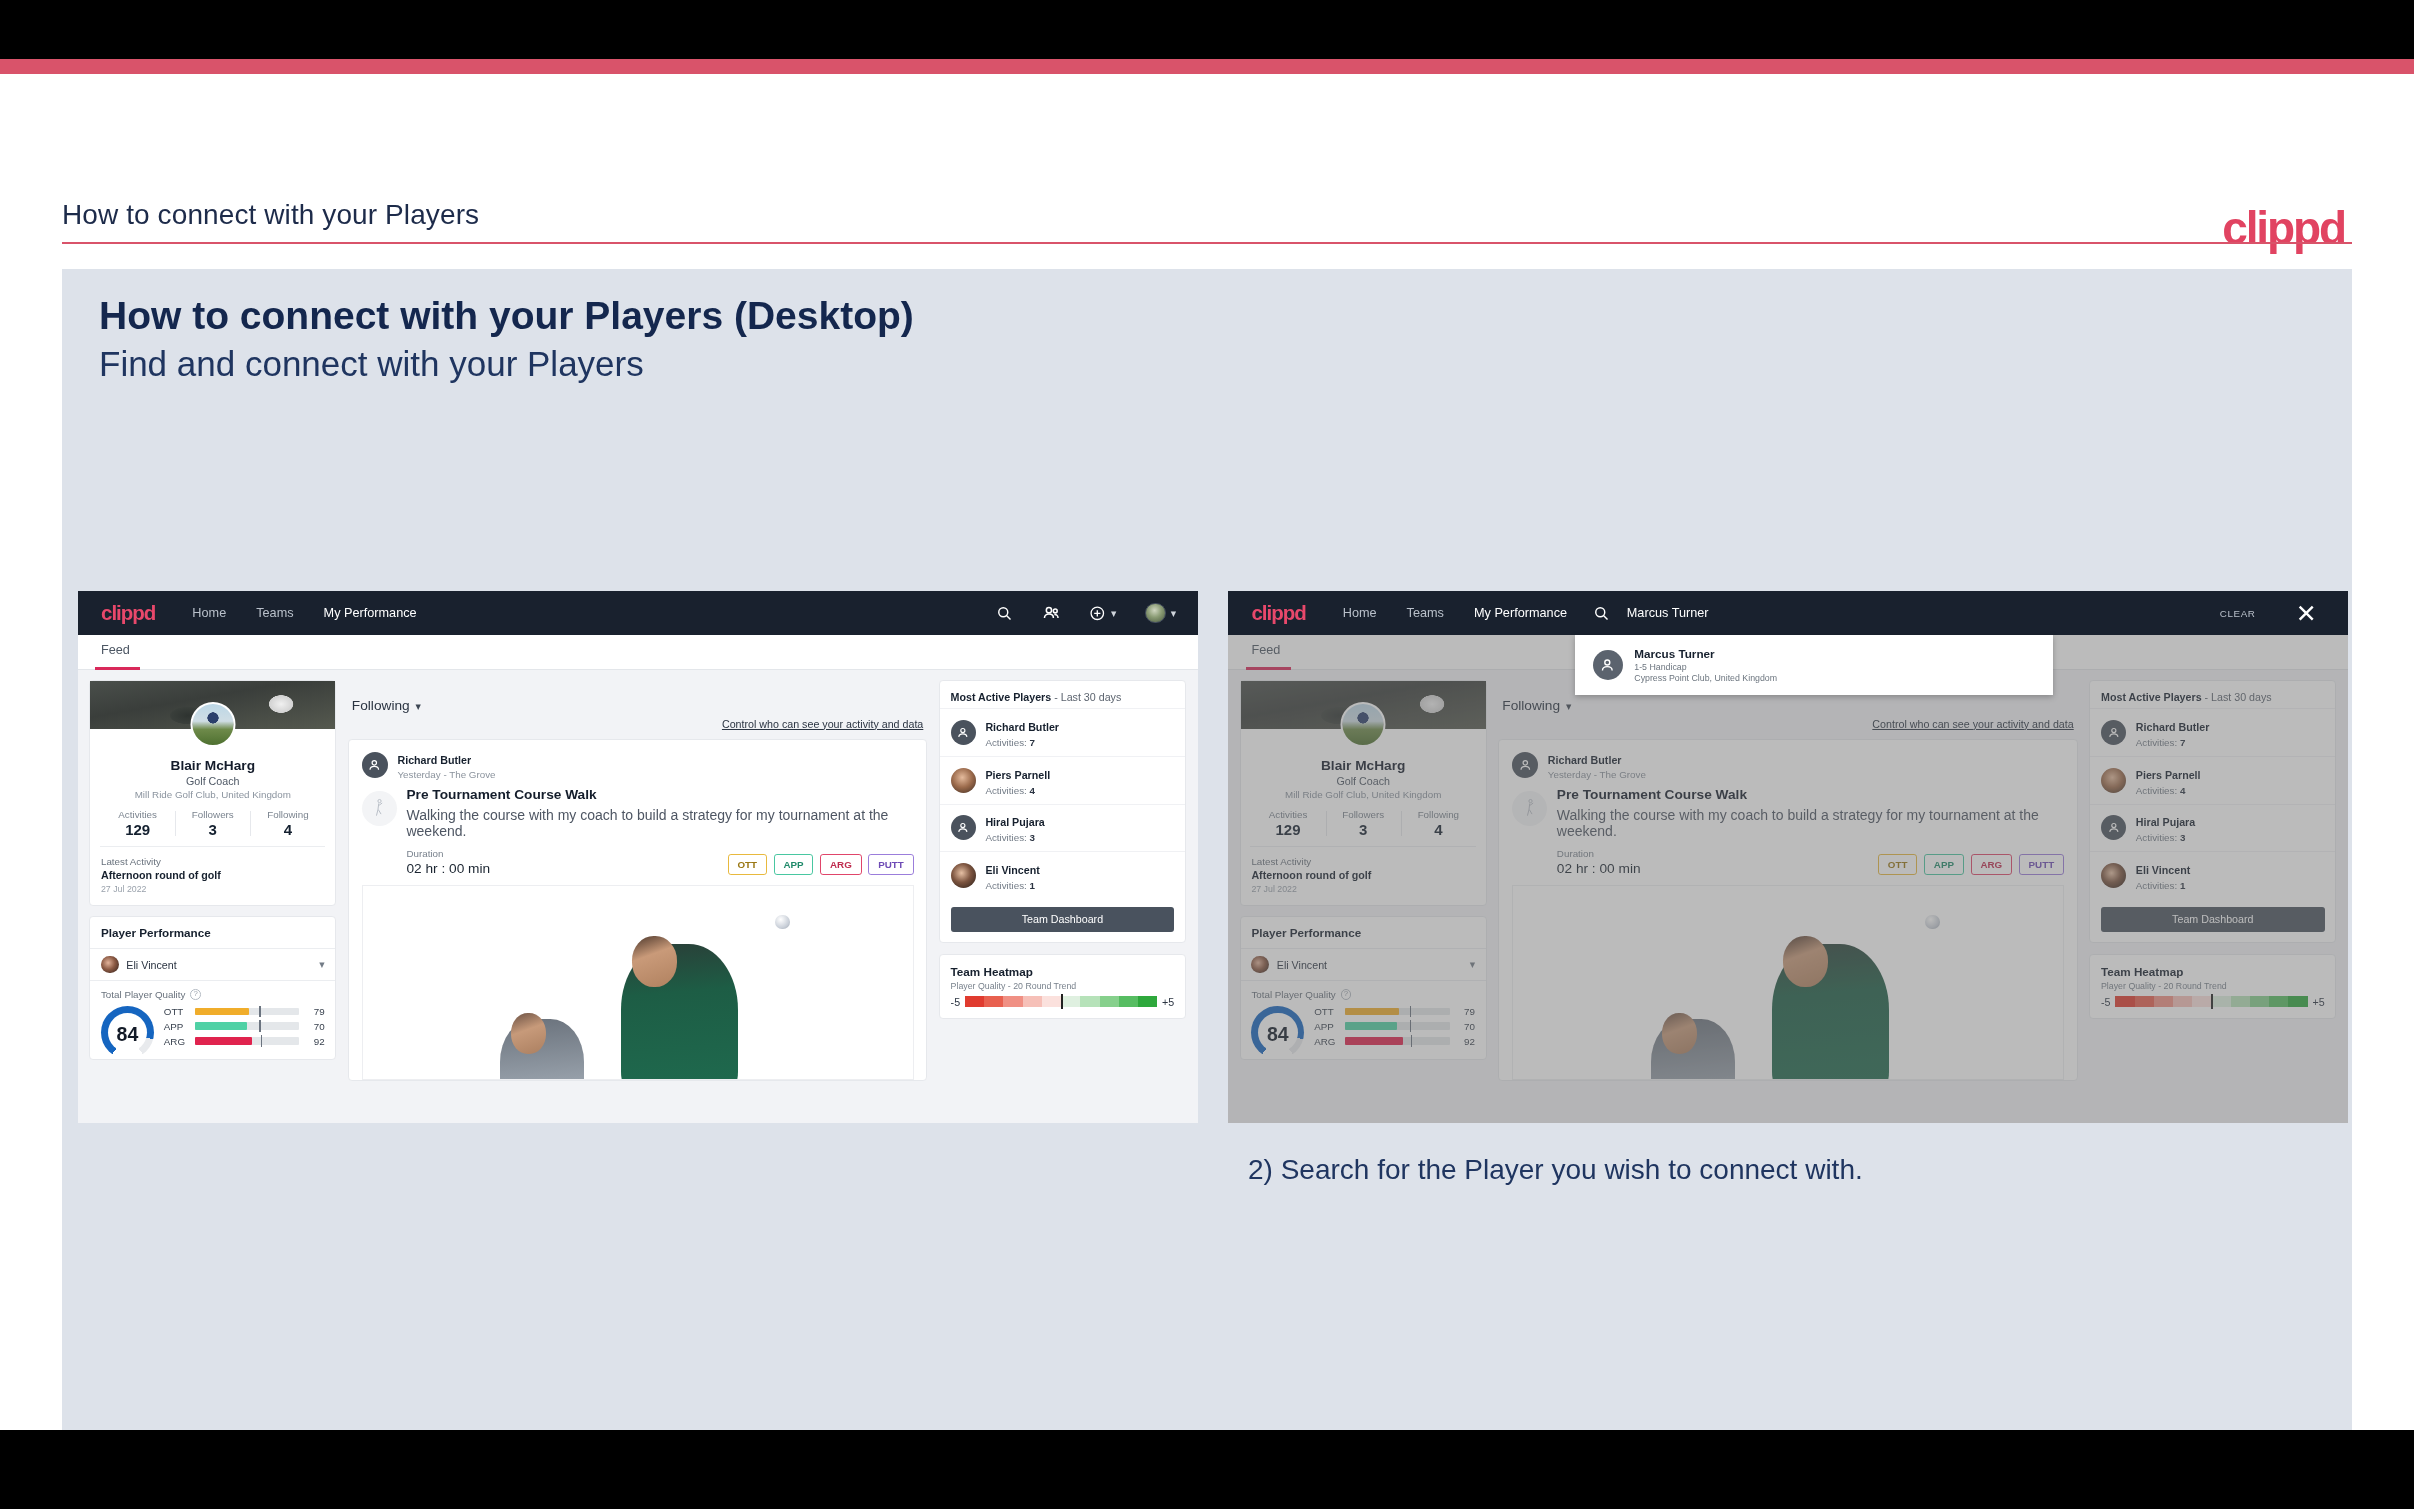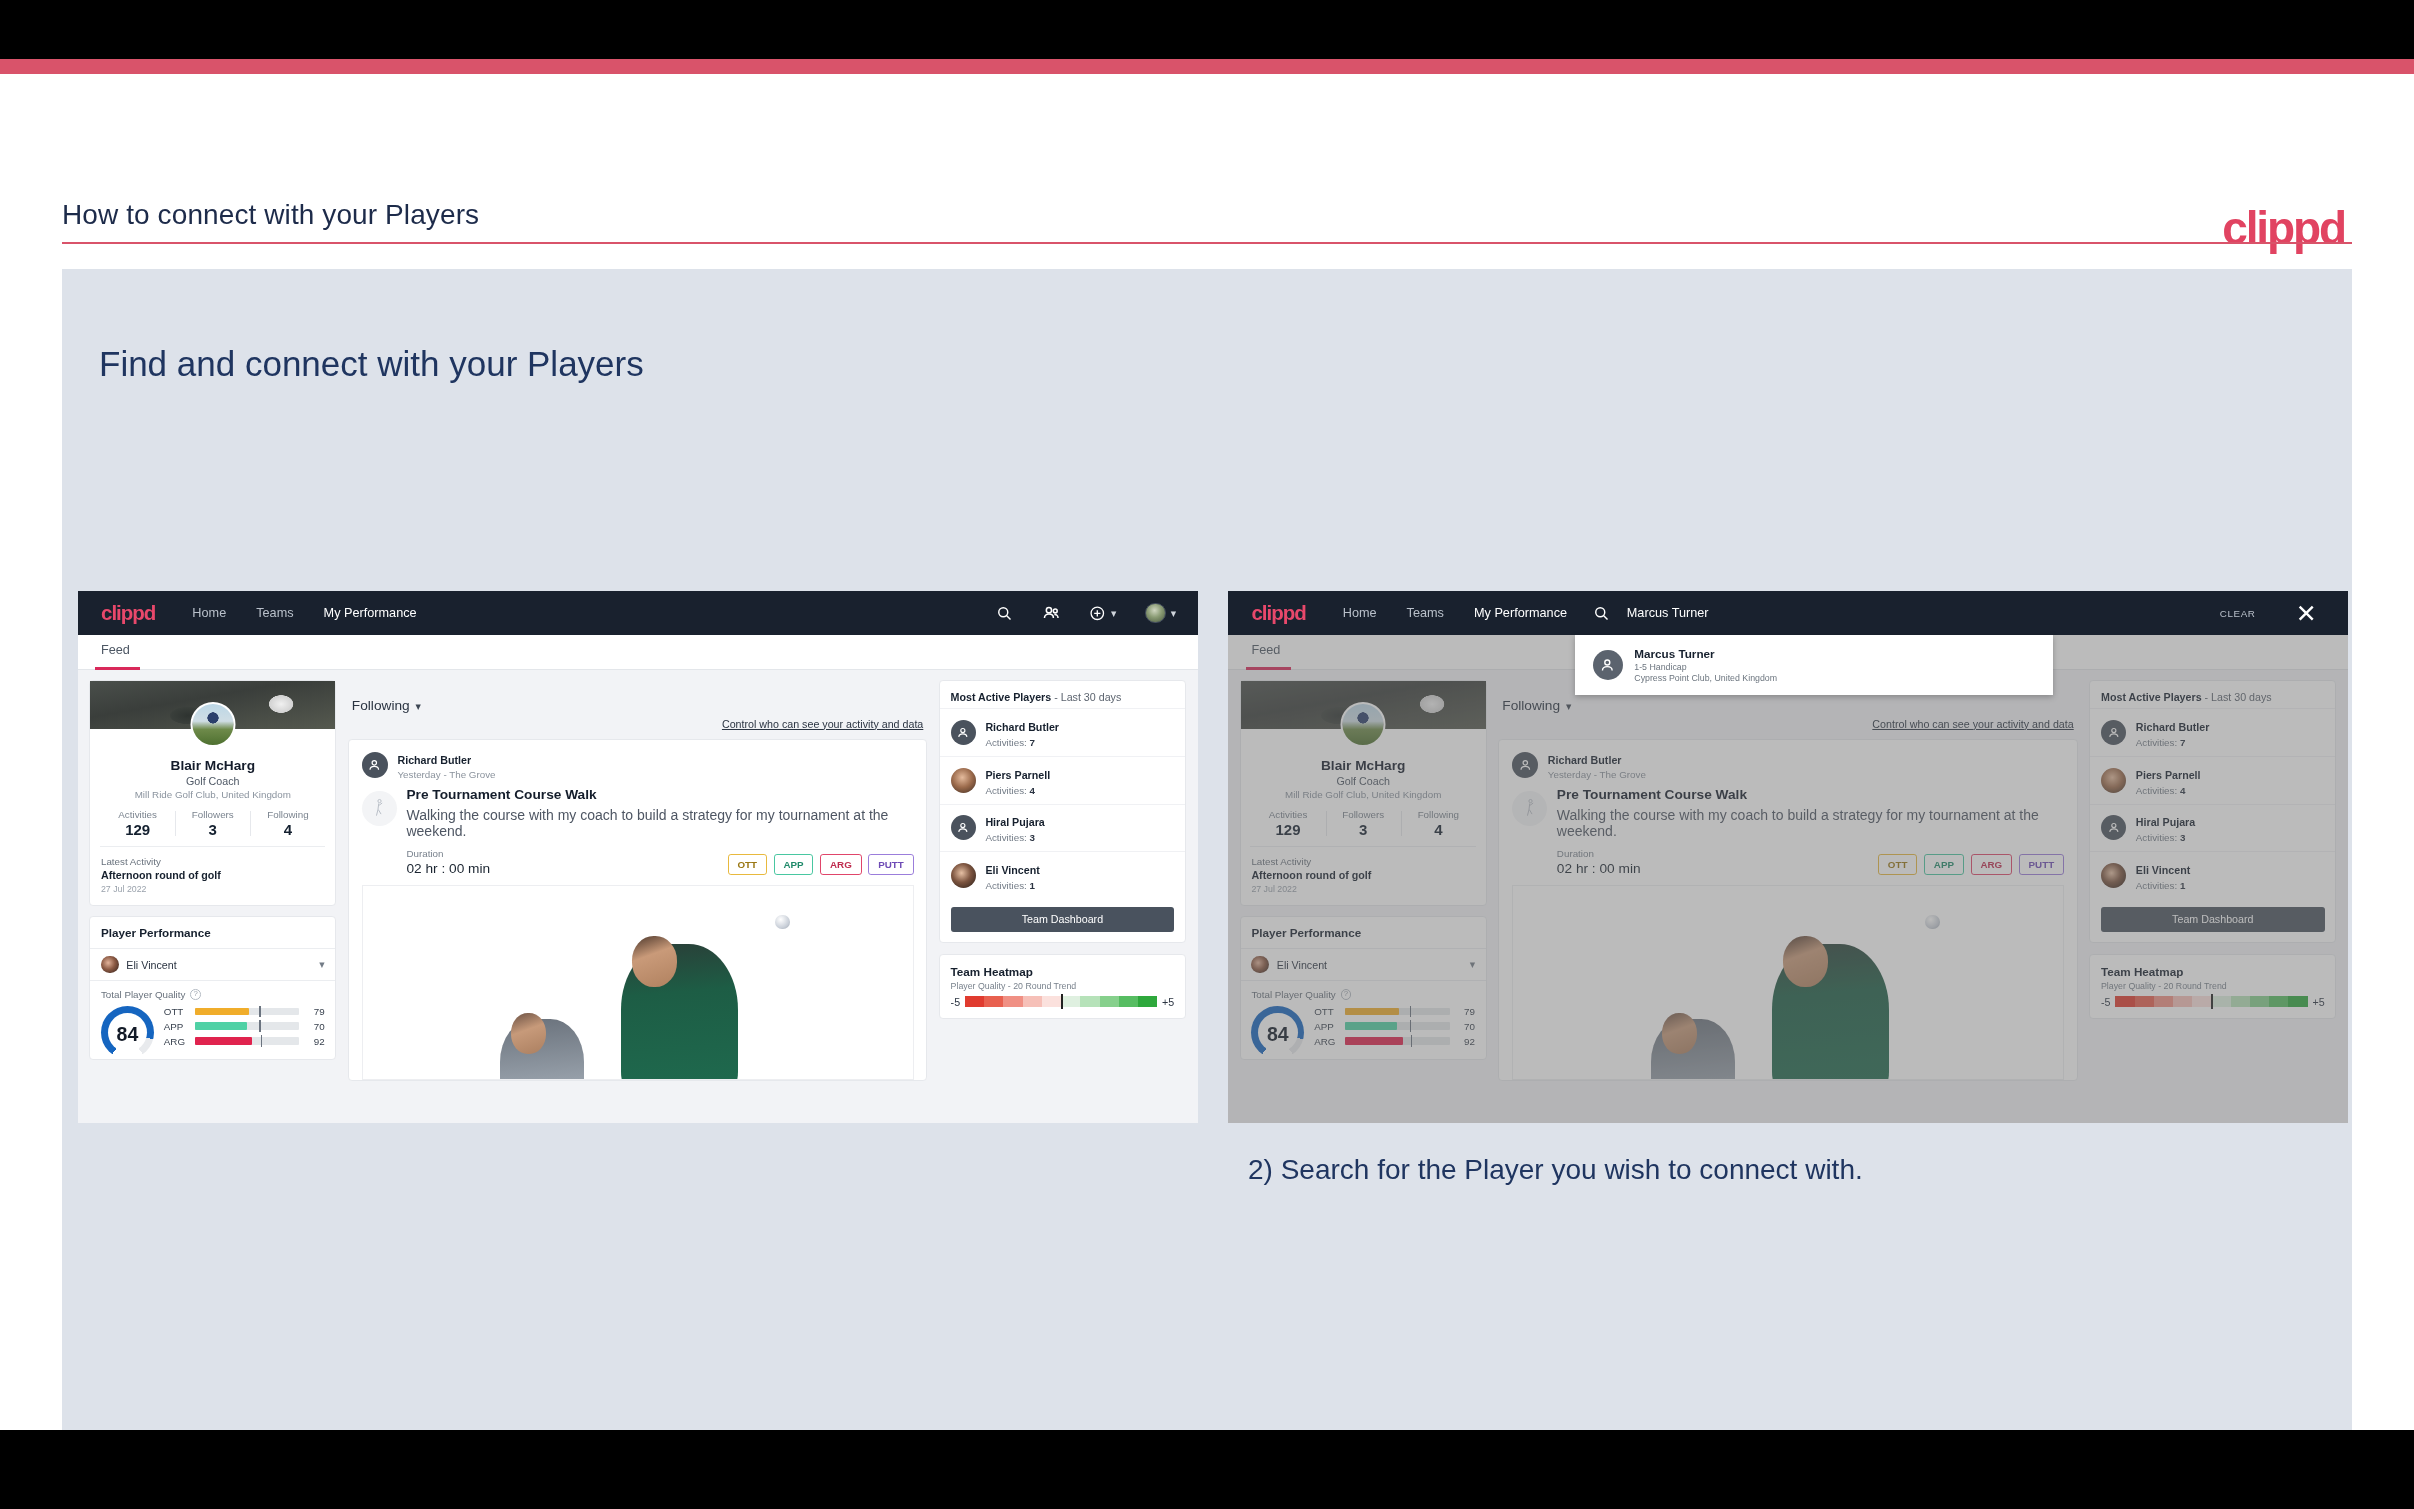--- a/index.html
+++ b/index.html
@@ -354,20 +354,21 @@
   <div class="slide">
 
     <div class="slide-header">
       <div class="header-title">How to connect with your Players</div>
       <div class="brand-logo">clippd</div>
       <div class="header-divider"></div>
     </div>
 
     <div class="content-panel">
 
+      <div class="deck-title">How to connect with your Players (Desktop)</div>
       <div class="deck-subtitle">Find and connect with your Players</div>
 
       <div class="shot shot-left">
         <div class="shot-inner">
 
           <div class="appnav">
             <div class="logo">clippd</div>
             <div class="navlinks">
               <span class="navlink">Home</span>
               <span class="navlink">Teams</span>

